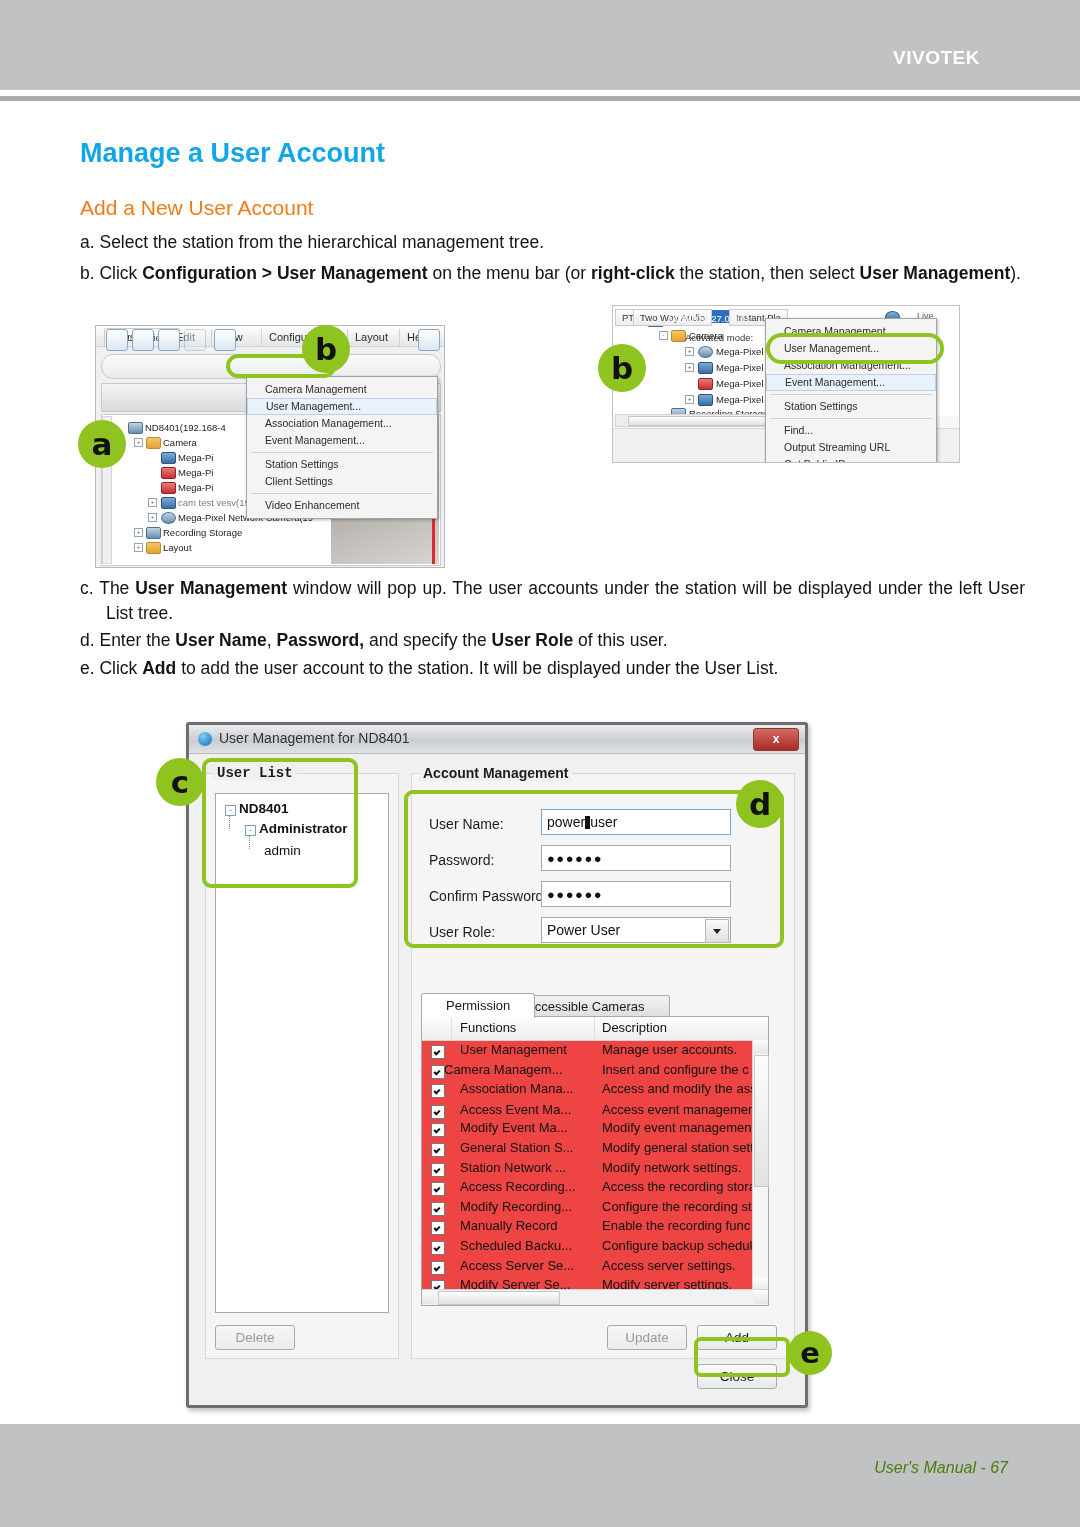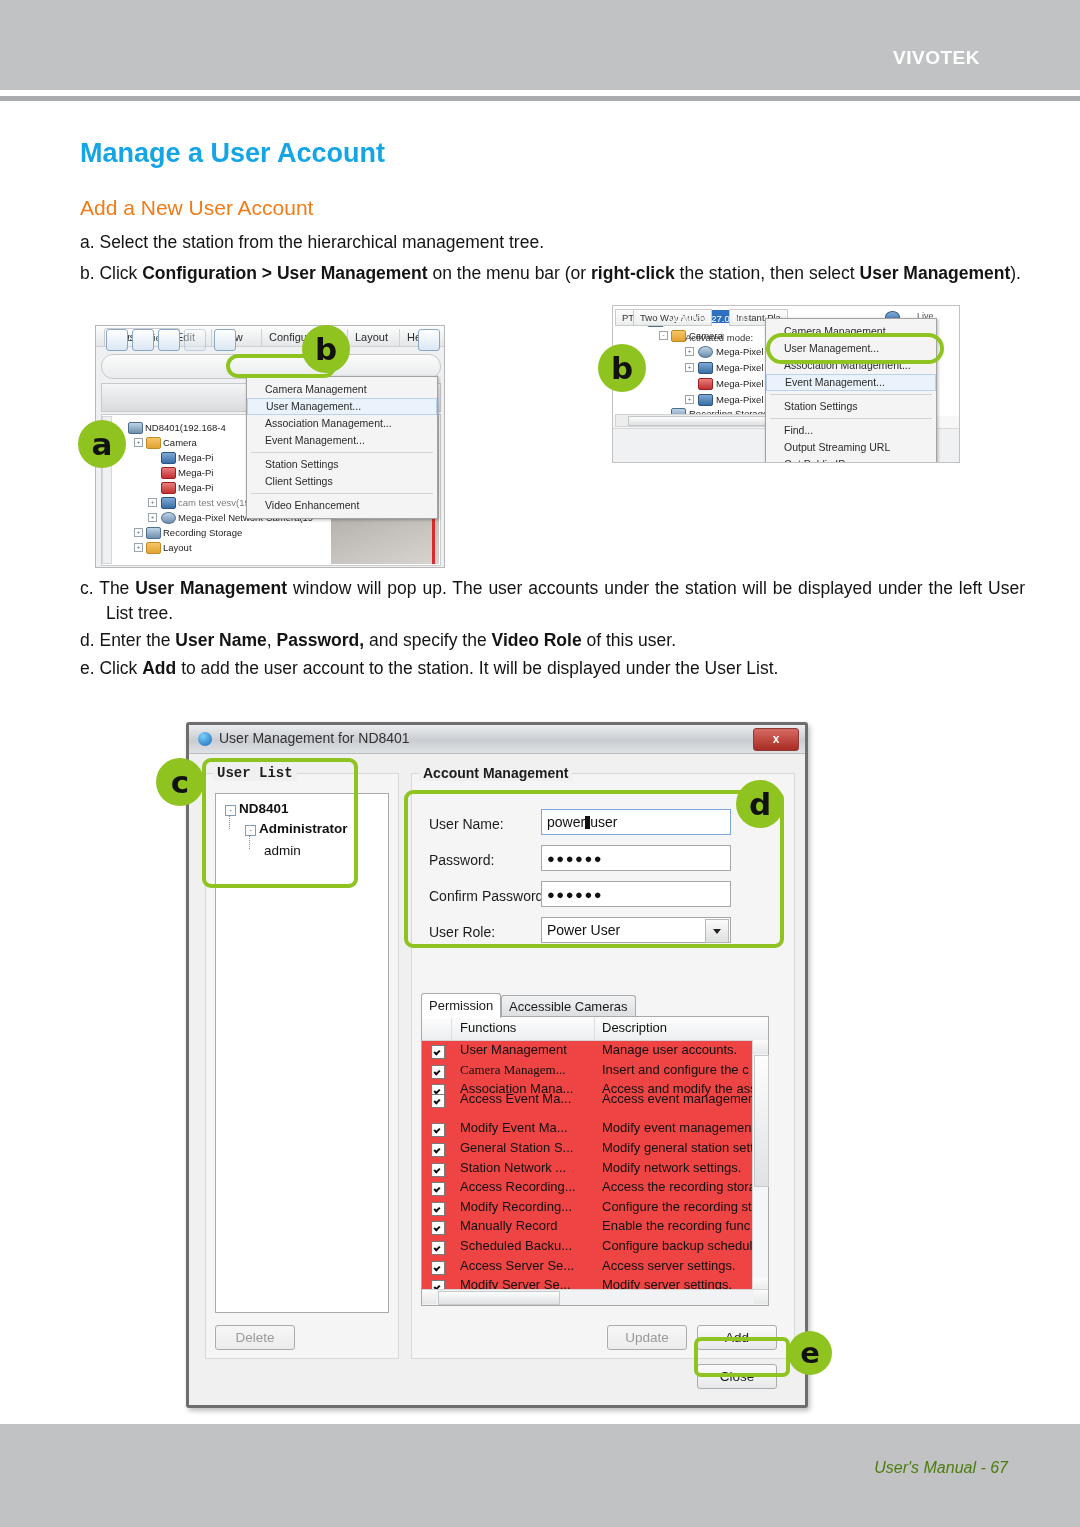--- a/index.html
+++ b/index.html
@@ -124,21 +124,21 @@
   .dots{letter-spacing:1.5px;font-size:13px;}
   .combo{position:absolute;background:#fff;border:1px solid #a6a6a6;box-sizing:border-box;
     height:26px;line-height:24px;font-size:14px;padding-left:5px;color:#111;}
   .combo .arrowbtn{position:absolute;right:1px;top:1px;width:22px;height:22px;
     background:linear-gradient(#fbfbfb,#dedfe0);border:1px solid #b6b7b8;}
   .combo .arrowbtn:after{content:"";position:absolute;left:7px;top:9px;width:0;height:0;
     border-top:5px solid #222;border-left:4px solid transparent;border-right:4px solid transparent;}
 
   
   .tabstrip{position:absolute;height:24px;}
-  .tab{position:absolute;top:0;height:23px;line-height:23px;font-size:13px;padding:0 7px;
+  .tab{position:absolute;top:0;height:23px;line-height:23px;font-size:13px;padding:0 24px;
     border:1px solid #a8aaac;border-bottom:none;border-radius:3px 3px 0 0;color:#1b1b1b;}
   .tab.active{background:#fff;top:0;height:24px;line-height:24px;z-index:3;}
   .tab.idle{background:linear-gradient(#f2f3f4,#dcdedf);top:2px;height:21px;line-height:21px;}
   .tblwrap{position:absolute;background:#ef4444;border:1px solid #a9a9a9;box-sizing:border-box;}
   .tblhdr{position:absolute;left:0;top:0;width:100%;height:23px;
     background:linear-gradient(#fdfdfd,#eceef0);border-bottom:1px solid #d2d4d6;}
   .th{position:absolute;top:3px;font-size:13px;color:#111;}
   .thsep{position:absolute;top:0;width:1px;height:23px;background:#dcdee0;}
   .trow2{position:absolute;left:0;height:19.6px;font-size:13px;color:#111;white-space:nowrap;}
   .cbx{position:absolute;width:12px;height:12px;border:1px solid #7a7a7a;background:#fff;}
@@ -308,21 +308,21 @@
 <div class="callout" style="left:598px;top:344px;">b</div>
 
 <div class="para pc">
   <span class="hang">
     <span>c. The </span><b>User Management</b><span> window will pop up. The user accounts under the station will be displayed under the left User List tree.</span>
   </span>
 </div>
 
 <div class="para pd">
   <span class="hang">
-    <span>d. Enter the </span><b>User Name</b><span>, </span><b>Password,</b><span> and specify the </span><b>Video Role</b><span> of this user.</span>
+    <span>d. Enter the </span><b>User Name</b><span>, </span><b>Password,</b><span> and specify the </span><b>User Role</b><span> of this user.</span>
   </span>
 </div>
 
 <div class="para pe">
   <span class="hang">
     <span>e. Click </span><b>Add</b><span> to add the user account to the station. It will be displayed under the User List.</span>
   </span>
 </div>
 
 <div class="win" id="dlg">
@@ -371,29 +371,29 @@
     <div class="th" style="left:180px;">Description</div>
 
     <div id="permRows">
         <div class="trow2" style="top: 25px; width: 330px;">
           <span class="cbx" style="left: 9px; top: 3px;"></span>
           <span class="cfn" style="left: 38px;">User Management</span>
           <span class="cds" style="left: 180px;">Manage user accounts.</span>
         </div>
         <div class="trow2" style="top: 44.6px; width: 330px;">
           <span class="cbx" style="left: 9px; top: 3px;"></span>
-          <span class="cfn" style="left: 38px; font-family: Liberation Serif, serif;">Camera Managem...</span>
+          <span class="cfn" style="left: 22px;">Camera Managem...</span>
           <span class="cds" style="left: 180px;">Insert and configure the c</span>
         </div>
         <div class="trow2" style="top: 64.2px; width: 330px;">
           <span class="cbx" style="left: 9px; top: 3px;"></span>
           <span class="cfn" style="left: 38px;">Association Mana...</span>
           <span class="cds" style="left: 180px;">Access and modify the ass</span>
         </div>
-        <div class="trow2" style="top: 74px; width: 330px;">
+        <div class="trow2" style="top: 85px; width: 330px;">
           <span class="cbx" style="left: 9px; top: 3px;"></span>
           <span class="cfn" style="left: 38px;">Access Event Ma...</span>
           <span class="cds" style="left: 180px;">Access event managemen</span>
         </div>
         <div class="trow2" style="top: 103.4px; width: 330px;">
           <span class="cbx" style="left: 9px; top: 3px;"></span>
           <span class="cfn" style="left: 38px;">Modify Event Ma...</span>
           <span class="cds" style="left: 180px;">Modify event management</span>
         </div>
         <div class="trow2" style="top: 123px; width: 330px;">

